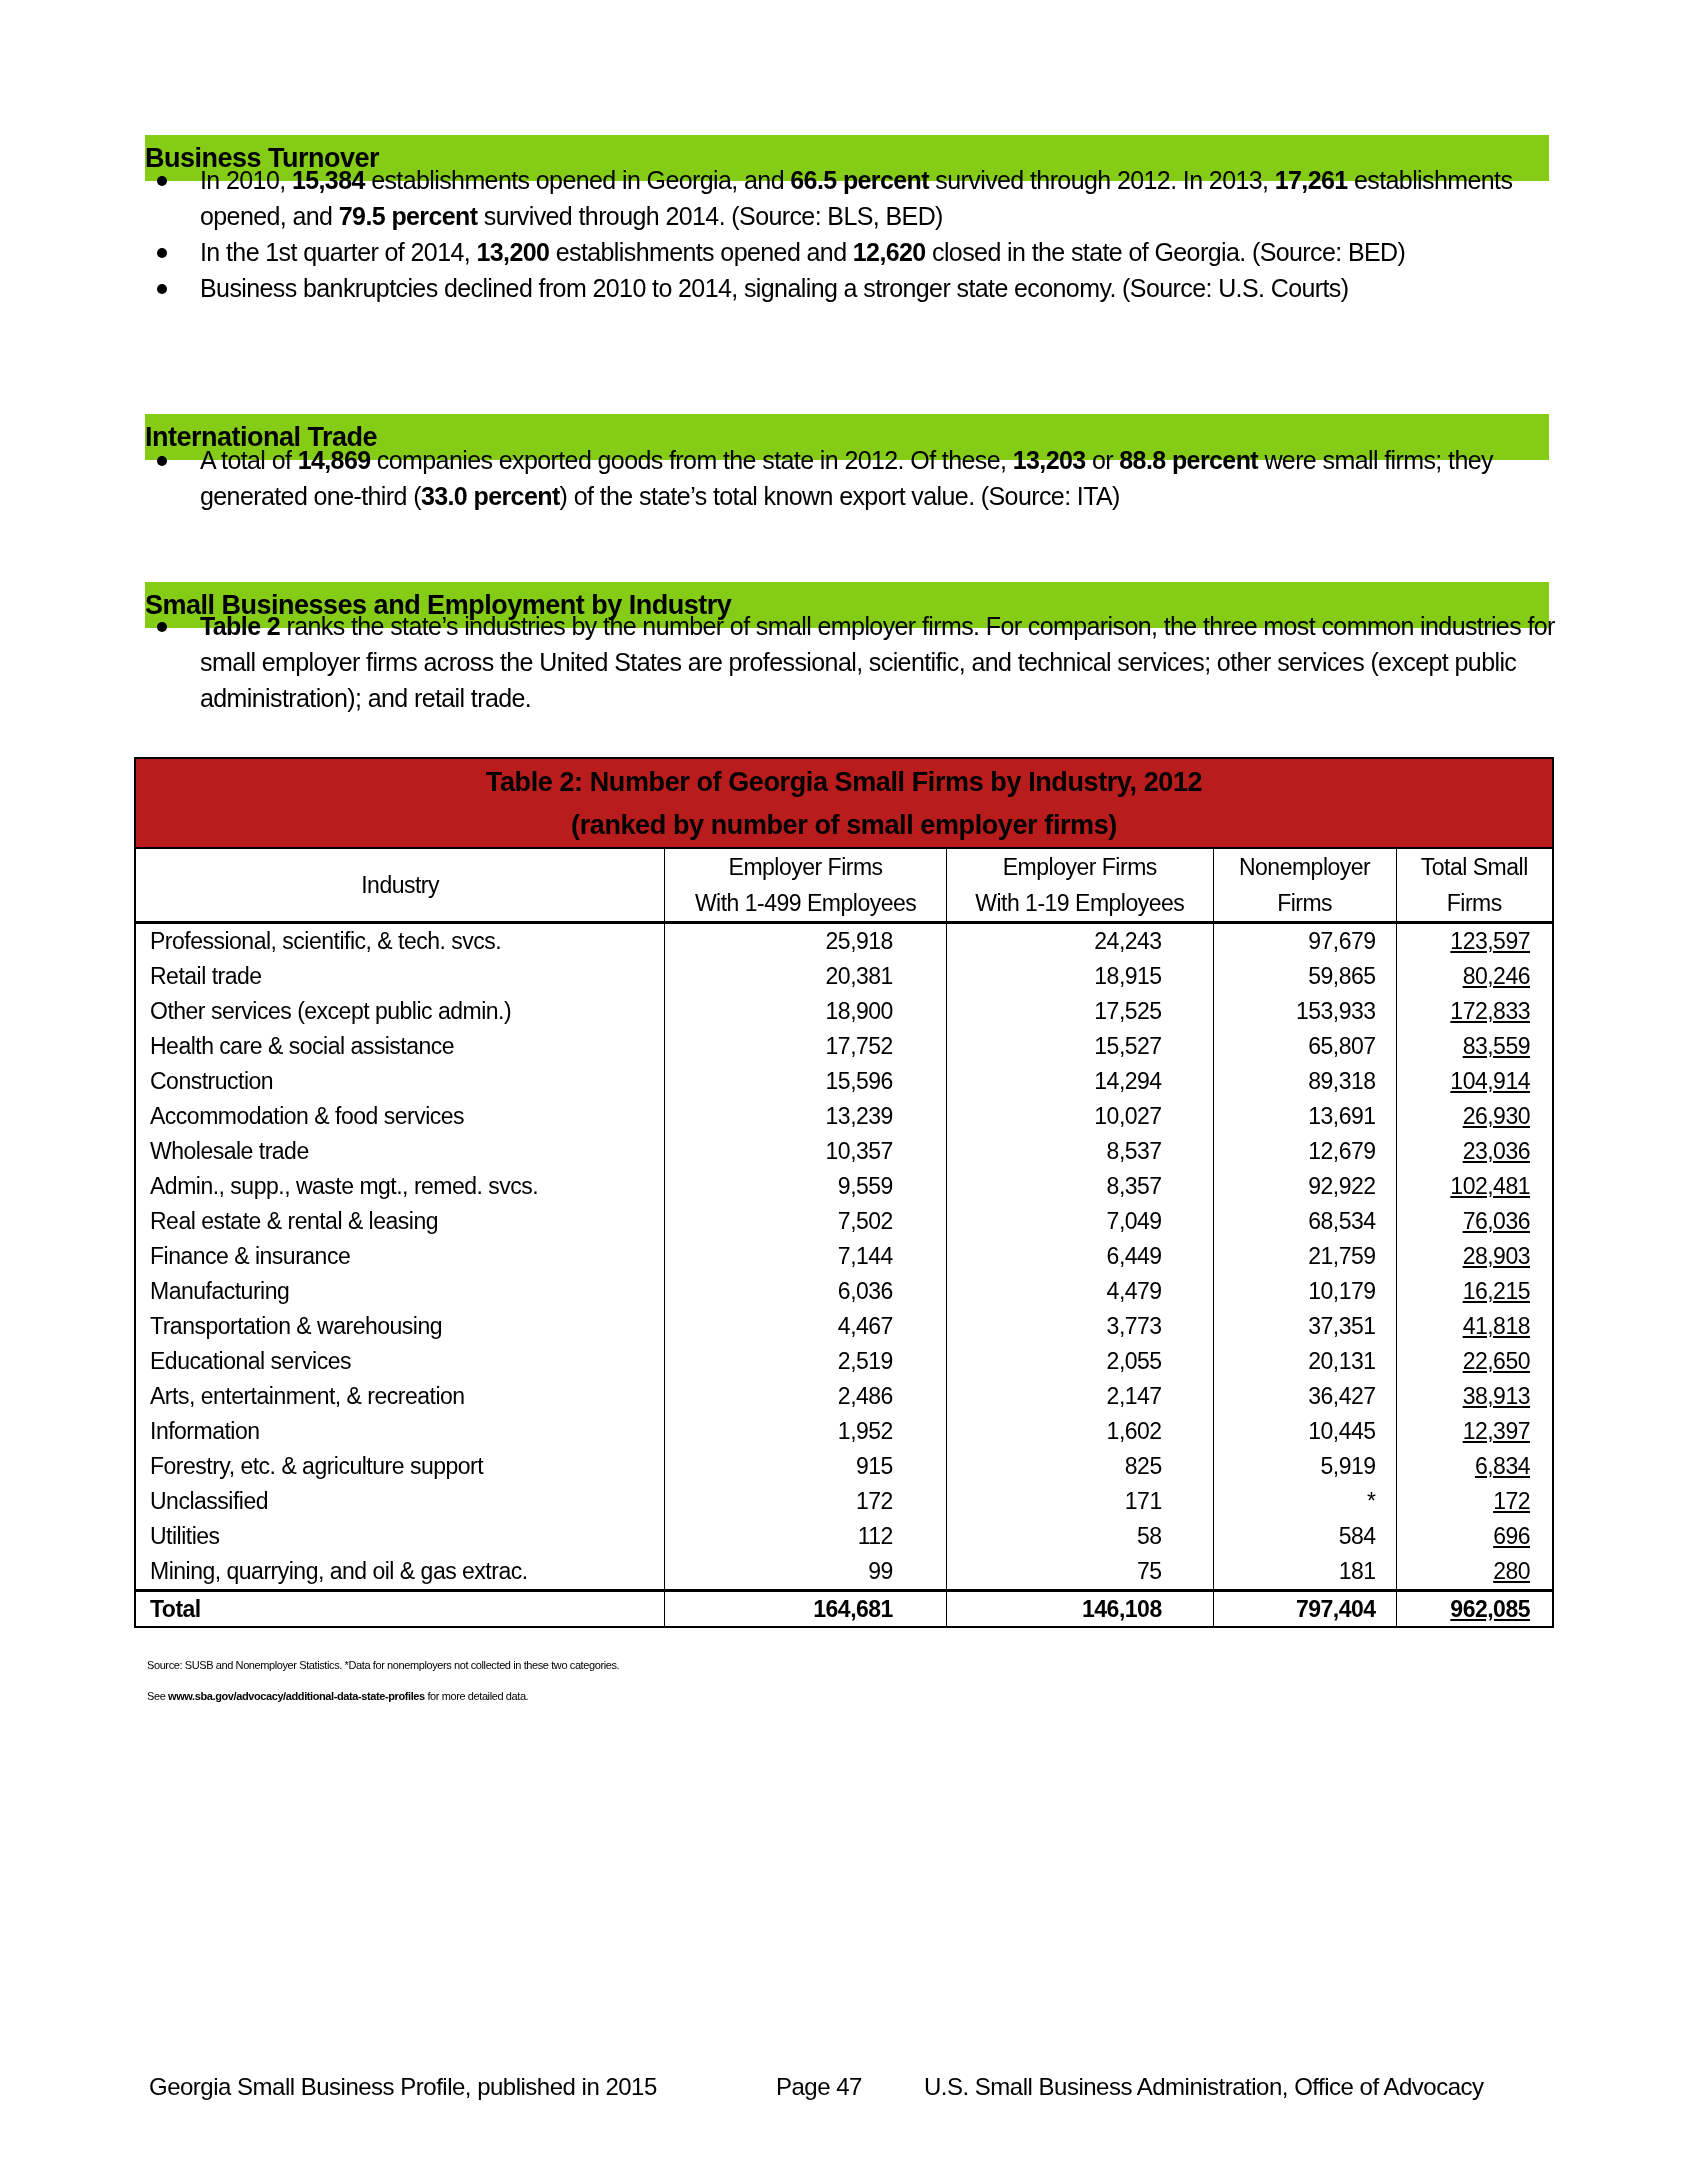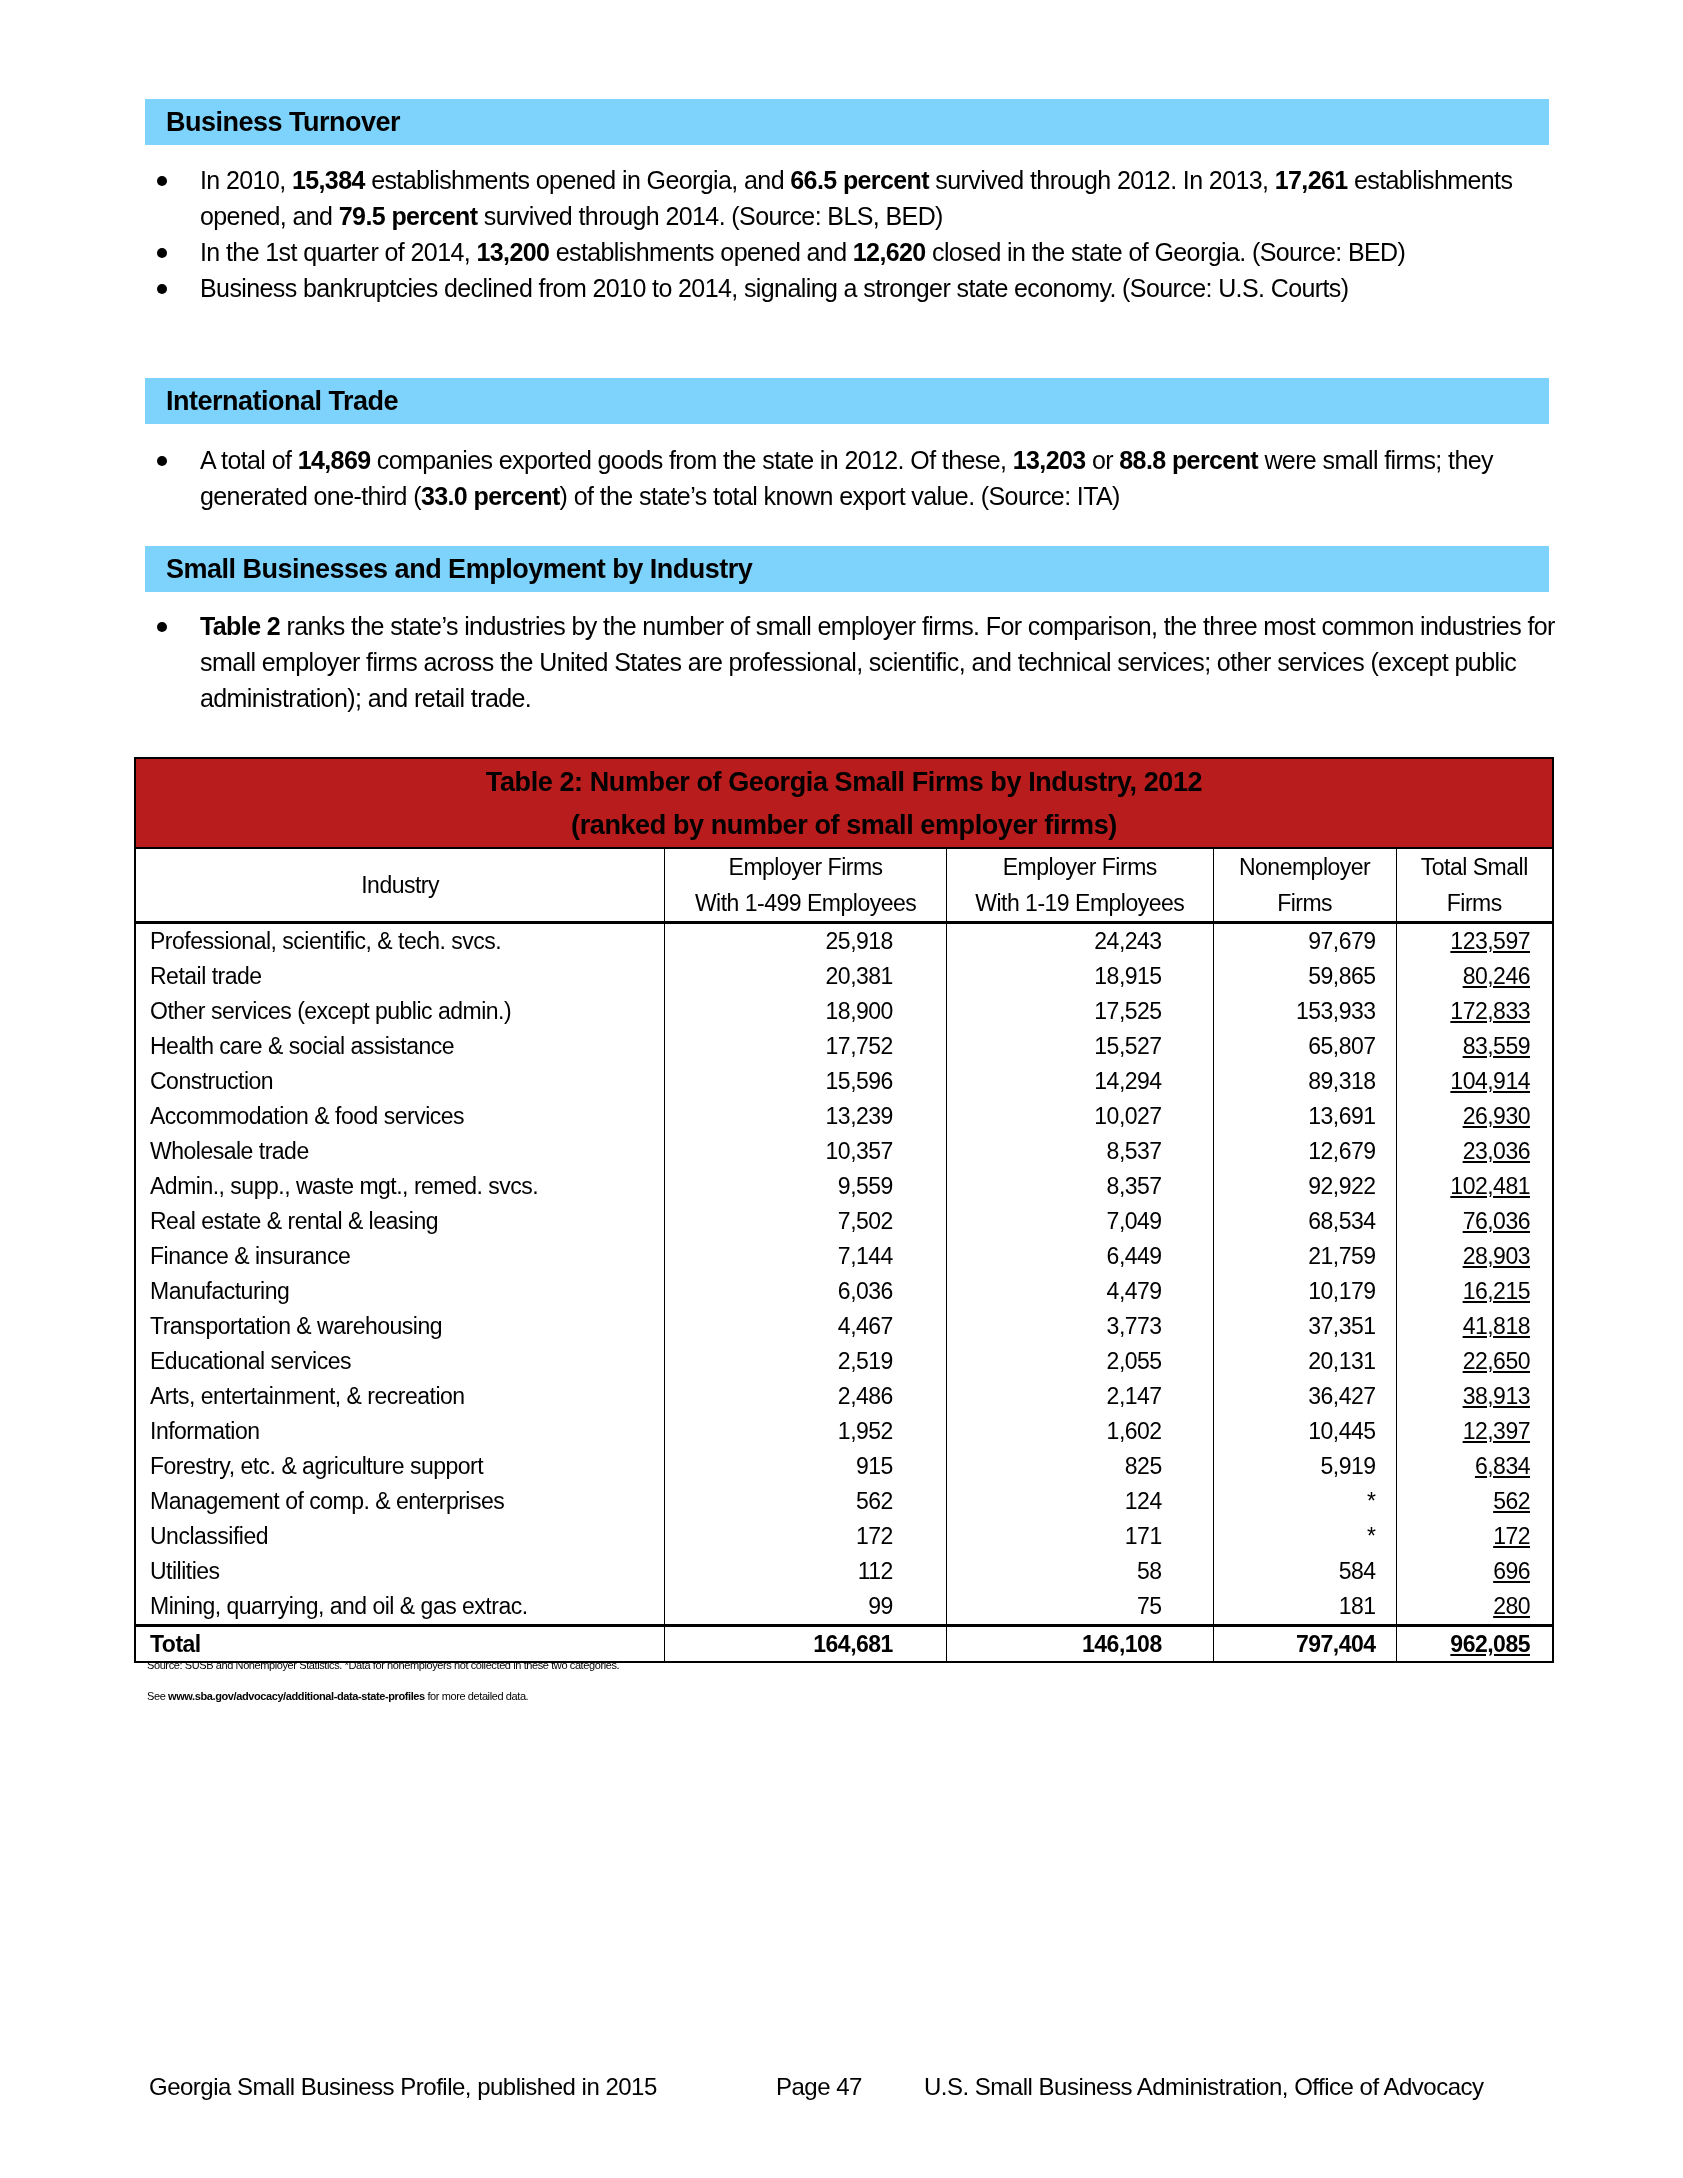--- a/index.html
+++ b/index.html
@@ -2,24 +2,25 @@
 <html><head>
 <meta charset="utf-8">
 <style>
   html, body { margin: 0; padding: 0; background: #ffffff; }
   body {
     width: 1683px; height: 2178px; position: relative; overflow: hidden;
     font-family: "Liberation Sans", sans-serif; color: #000;
   }
   .section-header {
     position: absolute; left: 145px; width: 1404px; height: 46px;
-    background: #7dd3fc;
+    background: #84cc16;
     font-size: 27px; font-weight: bold; line-height: 46px;
-    padding-left: 21px; box-sizing: border-box;
+    padding-left: 0; box-sizing: border-box;
     letter-spacing: -0.5px;
+    margin-top: 36px;
   }
   .bullets { position: absolute; left: 149px; width: 1406px; margin: 0; padding: 0; list-style: none; }
   .bullets li {
     position: relative; padding-left: 51px;
     font-size: 25px; line-height: 36px; letter-spacing: -0.6px;
   }
   .bullets li .dot {
     position: absolute; left: 8px; top: 14px; width: 10px; height: 10px;
     border-radius: 50%; background: #000;
   }
@@ -206,27 +207,20 @@
           <td class="c4">12,397</td>
         </tr>
         <tr>
           <td>Forestry, etc. &amp; agriculture support</td>
           <td class="c1">915</td>
           <td class="c2">825</td>
           <td class="c3">5,919</td>
           <td class="c4">6,834</td>
         </tr>
         <tr>
-          <td>Management of comp. &amp; enterprises</td>
-          <td class="c1">562</td>
-          <td class="c2">124</td>
-          <td class="c3">*</td>
-          <td class="c4">562</td>
-        </tr>
-        <tr>
           <td>Unclassified</td>
           <td class="c1">172</td>
           <td class="c2">171</td>
           <td class="c3">*</td>
           <td class="c4">172</td>
         </tr>
         <tr>
           <td>Utilities</td>
           <td class="c1">112</td>
           <td class="c2">58</td>

